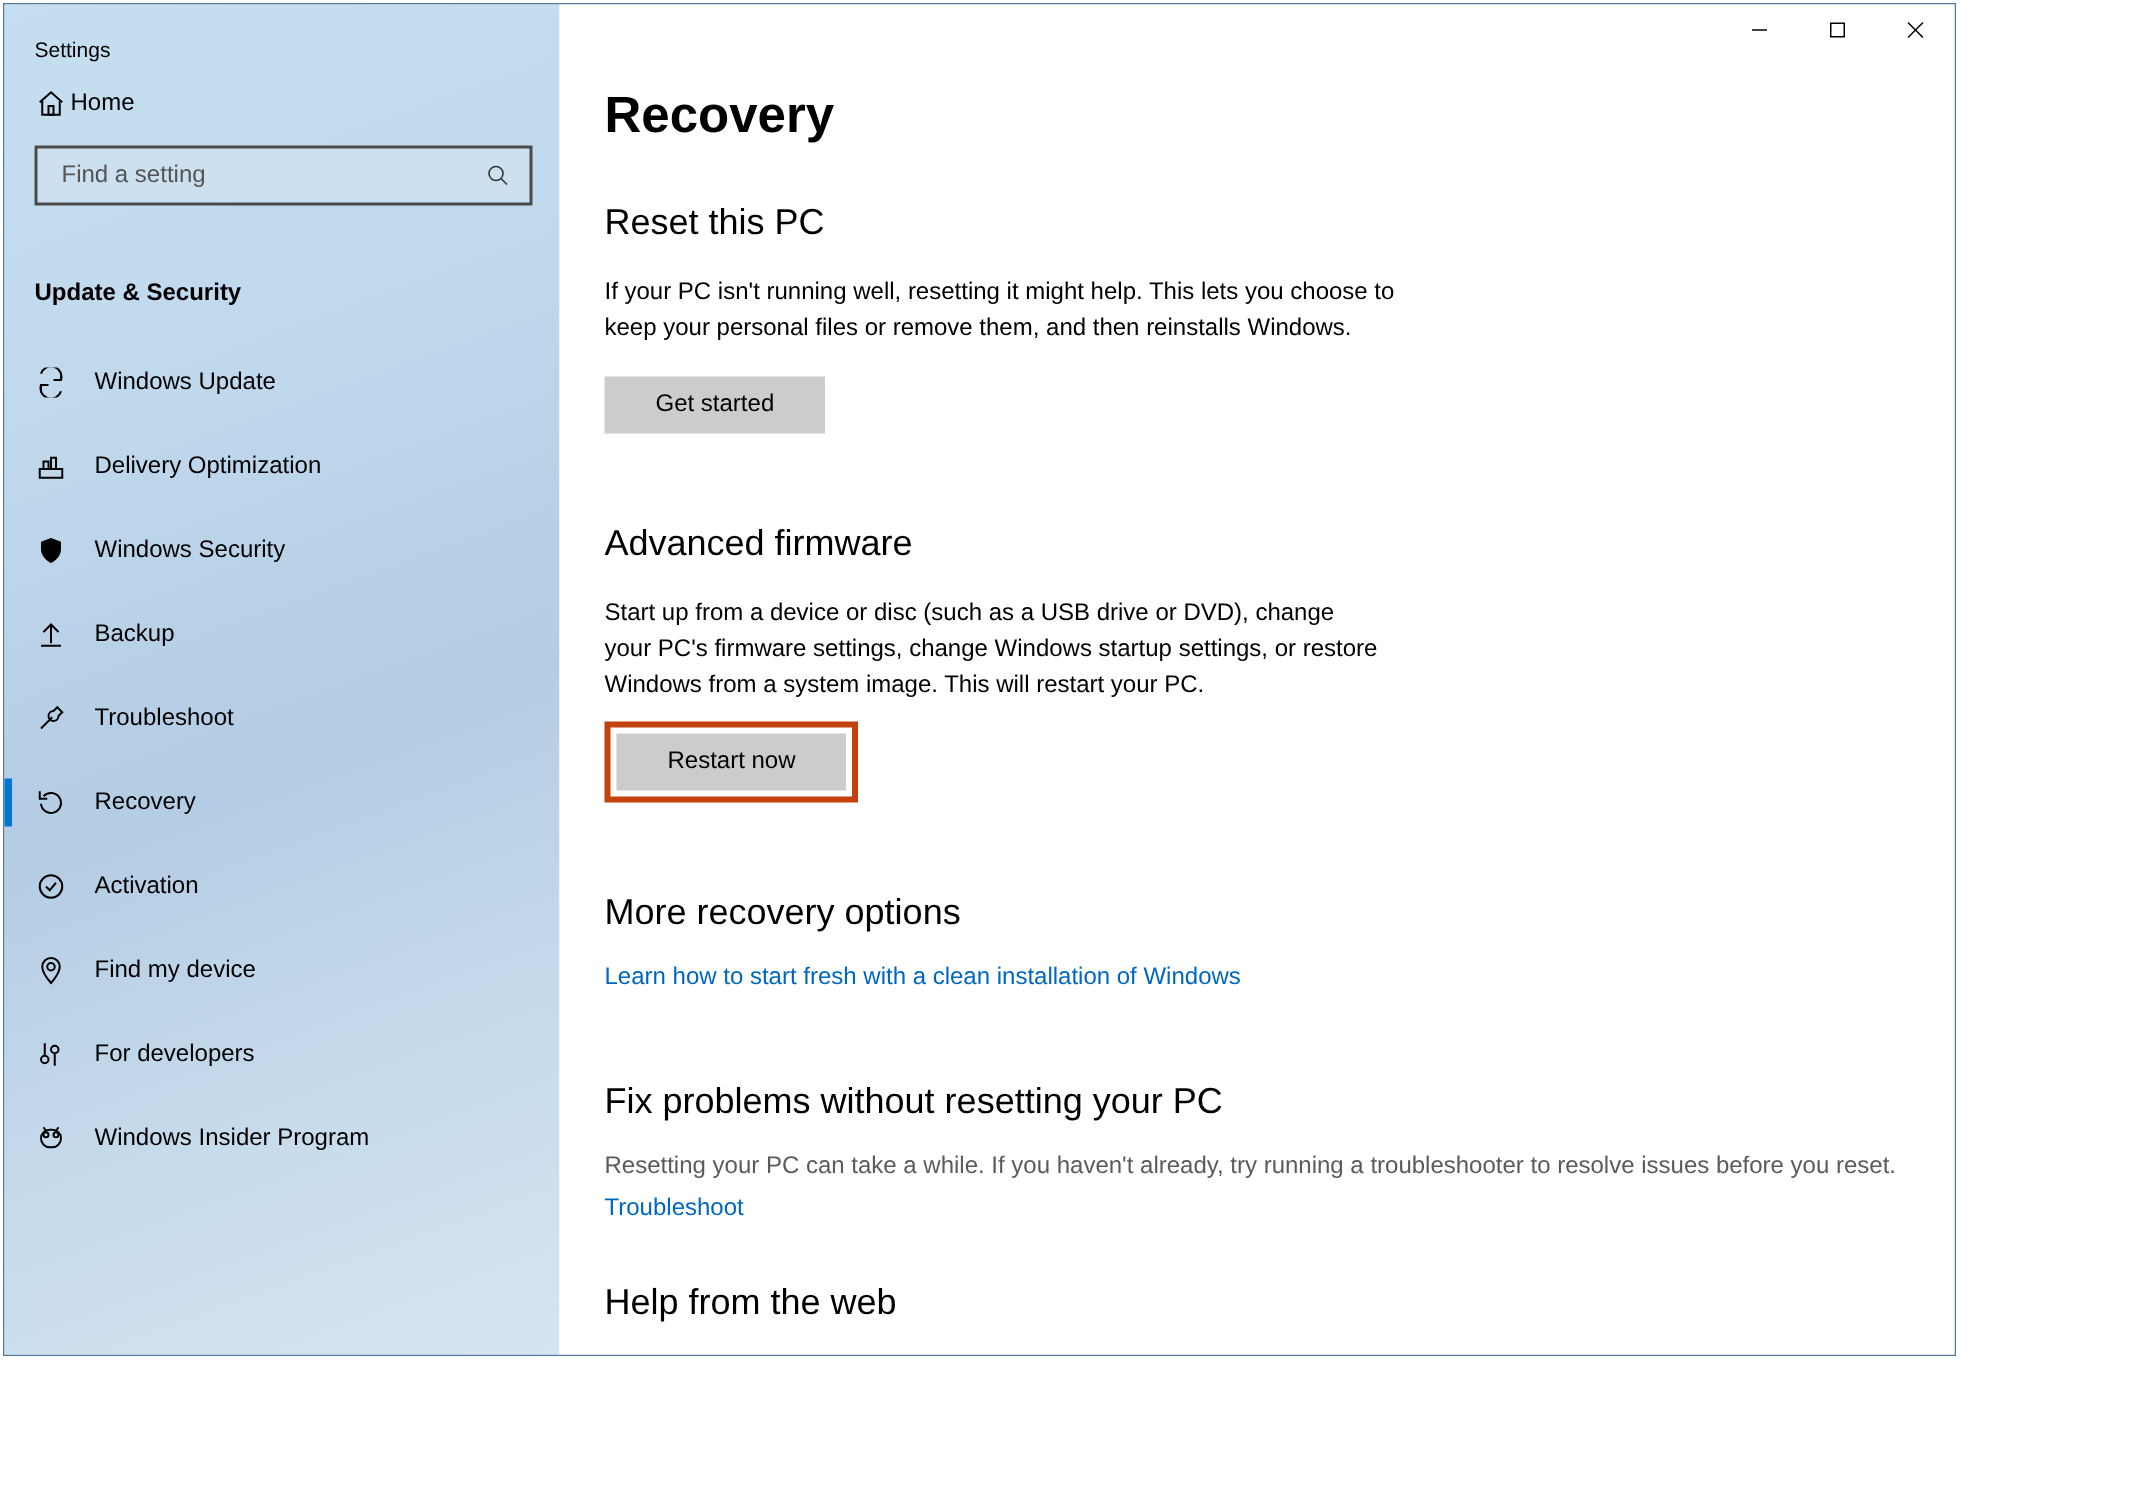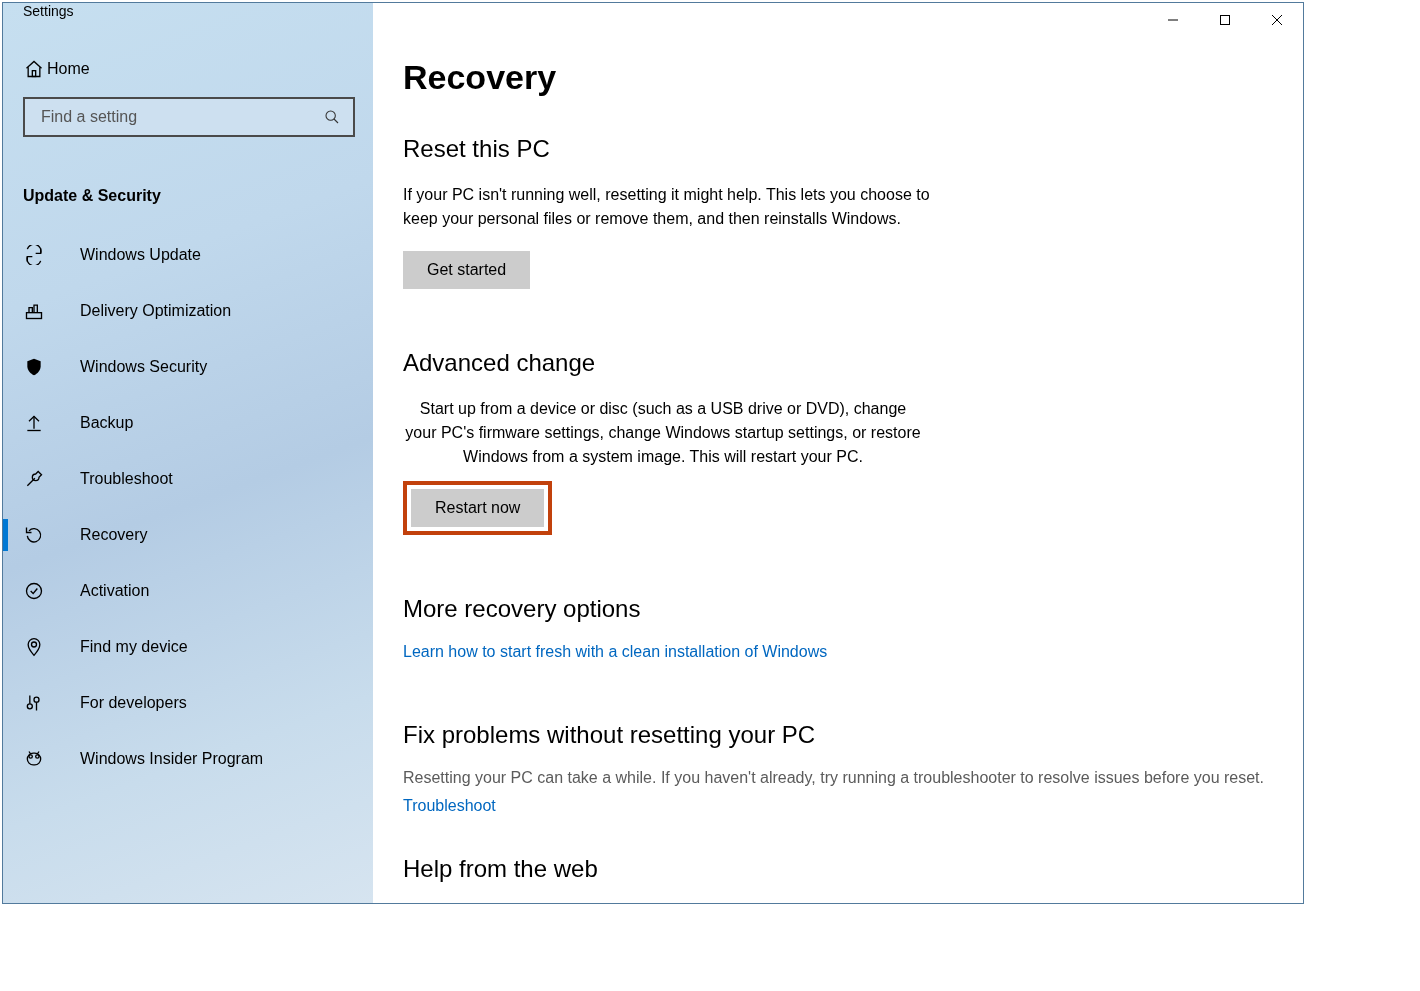--- a/index.html
+++ b/index.html
@@ -13,21 +13,21 @@
   }
   
   .sidebar {
     width: 370px; height: 100%;
     background: linear-gradient(160deg,#c6dff0 0%, #c0d8ec 30%, #b4cce4 55%, #c8dcec 80%, #d6e4f0 100%);
     position: relative;
     display: flex; flex-direction: column;
   }
   .title-region {
     height: 38px;
-    display:flex; align-items:flex-start;
+    display:flex; align-items:flex-end;
     padding-left: 20px;
     font-size: 14px;
     color:#000;
   }
   .home-row {
     display:flex; align-items:center;
     height: 56px;
     padding-left:20px;
     gap: 2px;
     font-size: 16px;
@@ -53,21 +53,21 @@
   .category-title {
     font-weight:600; font-size:16px; color:#000;
     padding: 30px 0 22px 20px;
     margin-top: 20px;
   }
   .nav-list { display:flex; flex-direction:column; }
   .nav-item {
     height: 56px;
     display:flex; align-items:center;
     padding-left:20px;
-    gap:35px;
+    gap:18px;
     font-size:16px;
     color:#000;
     cursor:pointer;
     position:relative;
   }
   .nav-item.selected::before {
     content:""; position:absolute; left:0; top:12px; bottom:12px;
     width:5px; background:#0078d4;
   }
   
@@ -79,21 +79,21 @@
   .window-controls {
     position:absolute; top:0; right:0;
     display:flex;
   }
   .win-btn { width:52px; height:34px; display:flex; align-items:center; justify-content:center; cursor:pointer; }
   .win-btn svg { stroke:#000; }
   h1.page-title { font-size:34px; font-weight:600; color:#000; margin-bottom:38px; }
   h2.section-title { font-size:24px; font-weight:400; color:#000; margin-bottom:20px; }
   .section-desc { font-size:16px; color:#000; line-height:1.5; max-width:530px; margin-bottom:20px; }
   .gray-btn {
-    background:#ccc; border:none; padding:10px 24px;
+    background:#ccc; border:none; padding:10px 34px;
     font-size:16px; font-family:inherit; cursor:pointer; color:#000;
   }
   .section { margin-bottom:60px; }
   .link { color:#0067c0; font-size:16px; cursor:pointer; }
   .fix-desc { font-size:16px; color:#5b5b5b; margin-bottom:10px; max-width:870px; }
   .highlight-box {
     border:4px solid #c2410c;
     display:inline-block; padding:4px;
   }
   .highlight-box .gray-btn { margin:0; }
@@ -268,22 +268,22 @@
 
     <h1 class="page-title">Recovery</h1>
 
     <div class="section">
       <h2 class="section-title">Reset this PC</h2>
       <p class="section-desc">If your PC isn't running well, resetting it might help. This lets you choose to keep your personal files or remove them, and then reinstalls Windows.</p>
       <button class="gray-btn">Get started</button>
     </div>
 
     <div class="section">
-      <h2 class="section-title">Advanced change</h2>
-      <p class="section-desc" style="max-width:520px; margin-bottom:12px;text-align:center;">Start up from a device or disc (such as a USB drive or DVD), change your PC's firmware settings, change Windows startup settings, or restore Windows from a system image. This will restart your PC.</p>
+      <h2 class="section-title">Advanced firmware</h2>
+      <p class="section-desc" style="max-width:520px; margin-bottom:12px;">Start up from a device or disc (such as a USB drive or DVD), change your PC's firmware settings, change Windows startup settings, or restore Windows from a system image. This will restart your PC.</p>
       <span class="highlight-box">
         <button class="gray-btn">Restart now</button>
       </span>
     </div>
 
     <div class="section">
       <h2 class="section-title">More recovery options</h2>
       <a class="link">Learn how to start fresh with a clean installation of Windows</a>
     </div>
 

